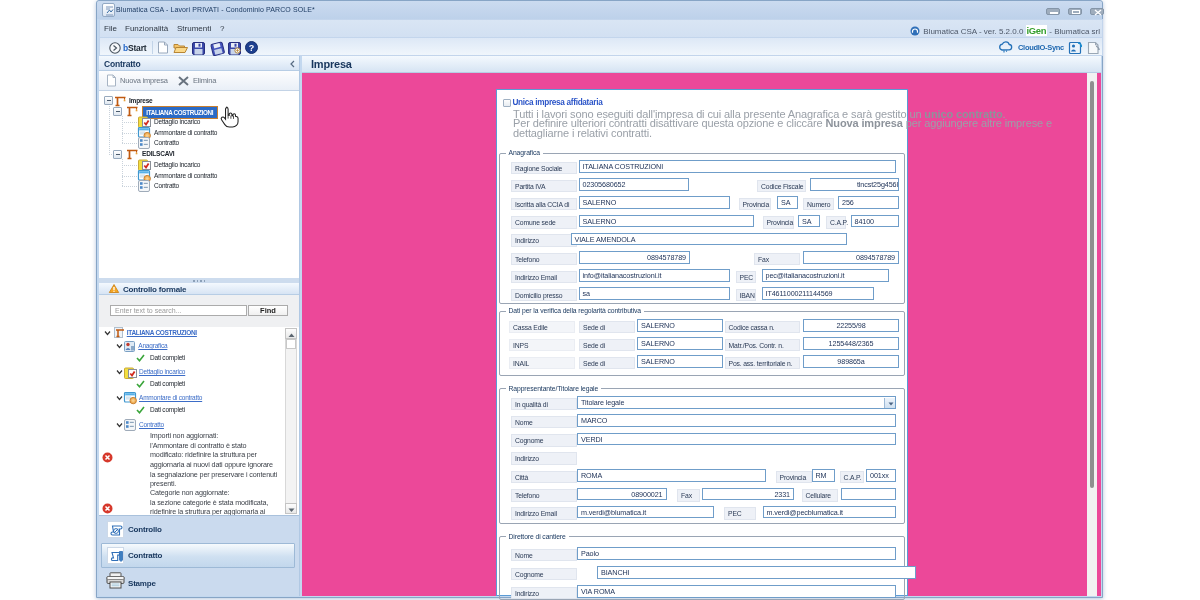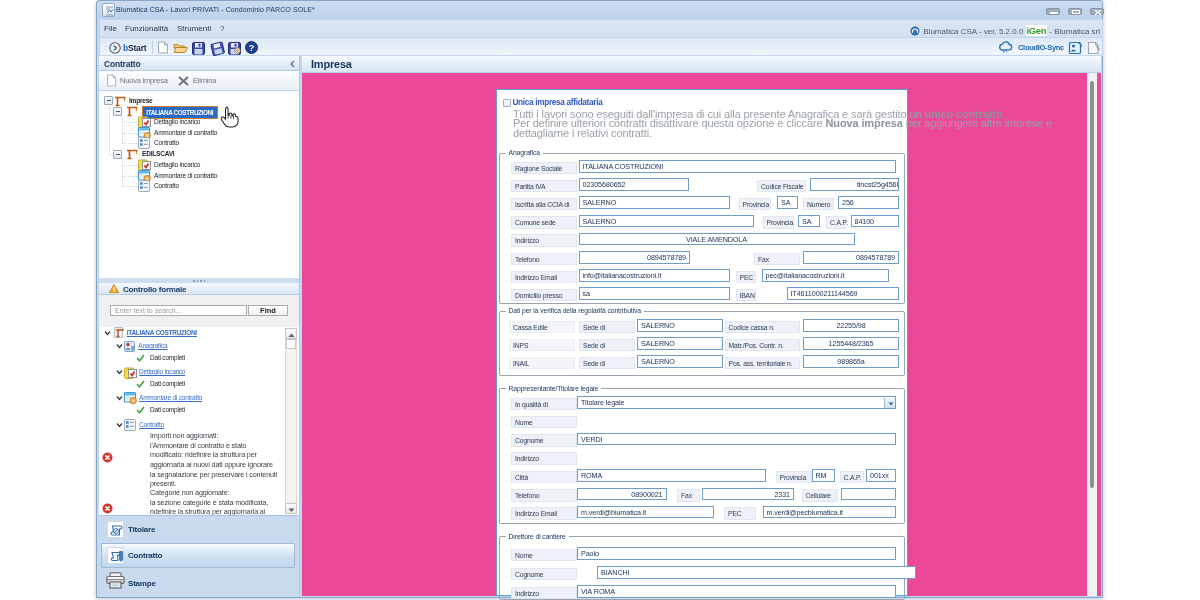--- a/index.html
+++ b/index.html
@@ -340,21 +340,21 @@
       </div>
 <div class="abs" style="left:186.5px;top:283.0px;width:10px;height:10px;background:#fff;border:1px solid #c8c8c8;"></div>
 <div class="abs" style="left:0;top:459.0px;width:200px;height:81px;background:#cadaee;border-top:1px solid #a9c1dc;"></div>
 <div class="abs" style="left:8.0px;top:465.0px;width:17px;height:17px;background:#fff;border:1px solid #cdd9e8;">
         <svg style="left:1.5px;top:1.5px;" width="13" height="13">
           <path d="M2.5 2 h8 a1.5 1.5 0 0 1 0 3 h-1 v6 h-7 a1.5 1.5 0 0 1 0-3 h1 z" fill="none" stroke="#2f6fb8" stroke-width="1.1"></path>
           <circle cx="6" cy="7" r="2.4" fill="none" stroke="#2f6fb8" stroke-width="1"></circle>
           <path d="M4 9 L8.2 4.8" stroke="#2f6fb8" stroke-width="1"></path>
         </svg>
       </div>
-<div class="navtxt" style="left:29.0px;top:469.0px;">Titolare</div>
+<div class="navtxt" style="left:29.0px;top:469.0px;">Controllo</div>
 <div class="abs" style="left:2.0px;top:487.0px;width:194px;height:25px;background:linear-gradient(#f6fafd,#cfe0f1 55%,#c2d7ec);border:1px solid #9db9d6;border-radius:1px;"></div>
 <div class="abs" style="left:8.0px;top:491.0px;width:17px;height:17px;background:#fff;border:1px solid #cdd9e8;">
         <svg style="left:1.5px;top:1.5px;" width="13" height="13">
           <path d="M2 2.5 h6.5 a1.3 1.3 0 0 1 0 2.6 h-0.8 v5.4 h-5 a1.3 1.3 0 0 1 0-2.6 h0.8 z" fill="none" stroke="#2f6fb8" stroke-width="1.1"></path>
           <path d="M9.5 1.5 v8.5 l1.5 1.5 1.5-1.5 v-8.5 z" fill="#3f7fc0" stroke="#2f6fb8" stroke-width="0.8"></path>
         </svg>
       </div>
 <div class="navtxt" style="left:29.0px;top:495.0px;">Contratto</div>
 <svg style="left:7.0px;top:516.0px;" width="19" height="17">
         <rect x="4" y="0.8" width="11" height="5" rx="0.5" fill="#f2f2f2" stroke="#555"></rect>
@@ -391,30 +391,30 @@
 <div class="fin " style="left:82.0px;top:106.4px;width:151.5px;">SALERNO</div>
 <div class="flb" style="left:242.0px;top:107.9px;width:32.5px;">Provincia</div>
 <div class="fin " style="left:280.5px;top:106.4px;width:21.0px;">SA</div>
 <div class="flb" style="left:306.5px;top:107.9px;width:31.0px;">Numero</div>
 <div class="fin " style="left:341.5px;top:106.4px;width:61.0px;">256</div>
 <div class="fin " style="left:82.0px;top:124.6px;width:175.5px;">SALERNO</div>
 <div class="flb" style="left:266.0px;top:126.1px;width:31.5px;">Provincia</div>
 <div class="fin " style="left:301.5px;top:124.6px;width:21.5px;">SA</div>
 <div class="flb" style="left:329.5px;top:126.1px;width:20.0px;">C.A.P.</div>
 <div class="fin " style="left:354.0px;top:124.6px;width:48.5px;">84100</div>
-<div class="fin " style="left:82.0px;top:142.8px;width:276px;text-align:center;">VIALE AMENDOLA</div>
+<div class="fin " style="left:74px;top:142.8px;width:276px;">VIALE AMENDOLA</div>
 <div class="fin ra" style="left:82.0px;top:161.0px;width:111.5px;">0894578789</div>
 <div class="flb" style="left:257.5px;top:162.5px;width:45.5px;">Fax</div>
 <div class="fin ra" style="left:306.0px;top:161.0px;width:96.5px;">0894578789</div>
 <div class="fin " style="left:82.0px;top:179.2px;width:151.5px;">info@italianacostruzioni.it</div>
 <div class="flb" style="left:239.0px;top:180.7px;width:20.0px;">PEC</div>
 <div class="fin " style="left:265.0px;top:179.2px;width:127.5px;">pec@italianacostruzioni.it</div>
 <div class="fin " style="left:82.0px;top:197.4px;width:151.5px;">sa</div>
 <div class="flb" style="left:239.0px;top:198.9px;width:20.0px;">IBAN</div>
-<div class="fin " style="left:265.0px;top:197.4px;width:112px;margin-left:25px;">IT4611000211144569</div>
+<div class="fin " style="left:265.0px;top:197.4px;width:112px;">IT4611000211144569</div>
 <div class="fs" style="left:2.0px;top:220.8px;width:406.0px;height:65.7px;">
           <span>Dati per la verifica della regolarità contributiva</span>
         </div>
 <div class="flb" style="left:12.5px;top:230.5px;width:66.0px;background:#f3f5f9;border-color:#eaedf3;">Cassa Edile</div>
 <div class="flb" style="left:82.5px;top:230.5px;width:56.0px;">Sede di</div>
 <div class="fin " style="left:140.5px;top:229.0px;width:85.5px;">SALERNO</div>
 <div class="flb" style="left:228.0px;top:230.5px;width:75.0px;">Codice cassa n.</div>
 <div class="fin ctr" style="left:306.5px;top:229.0px;width:96.0px;">22255/98</div>
 <div class="flb" style="left:12.5px;top:248.7px;width:66.0px;background:#f3f5f9;border-color:#eaedf3;">INPS</div>
 <div class="flb" style="left:82.5px;top:248.7px;width:56.0px;">Sede di</div>
@@ -429,20 +429,21 @@
 <div class="fs" style="left:2.0px;top:298.2px;width:406.0px;height:136.3px;">
           <span>Rappresentante/Titolare legale</span>
         </div>
 <div class="flb" style="left:14.5px;top:307.5px;width:65.5px;">In qualità di</div>
 <div class="fin" style="left:80.5px;top:306.0px;width:319.0px;">Titolare legale<div class="abs" style="right:0.5px;top:0.5px;width:11px;height:10.5px;background:linear-gradient(#eef4fb,#cfe0f0);border-left:1px solid #9db9d6;">
             <svg style="left:3px;top:4px;" width="6" height="4">
               <path d="M0.5 0.5 L5.5 0.5 L3 3.5 z" fill="#4a6584"></path>
             </svg>
           </div></div>
 <div class="flb" style="left:14.5px;top:325.8px;width:65.5px;">Nome</div>
+<div class="fin " style="left:80.5px;top:324.3px;width:319.0px;">MARCO</div>
 <div class="flb" style="left:14.5px;top:344.1px;width:65.5px;">Cognome</div>
 <div class="fin " style="left:80.5px;top:342.6px;width:319.0px;">VERDI</div>
 <div class="flb" style="left:14.5px;top:362.4px;width:65.5px;">Indirizzo</div>
 <div class="flb" style="left:14.5px;top:380.7px;width:65.5px;">Città</div>
 <div class="fin " style="left:80.5px;top:379.2px;width:189.0px;">ROMA</div>
 <div class="flb" style="left:279.0px;top:380.7px;width:36.5px;">Provincia</div>
 <div class="fin " style="left:315.0px;top:379.2px;width:23.0px;">RM</div>
 <div class="flb" style="left:343.0px;top:380.7px;width:24.5px;">C.A.P.</div>
 <div class="fin " style="left:369.5px;top:379.2px;width:30.0px;">001xx</div>
 <div class="flb" style="left:14.5px;top:399.0px;width:65.5px;">Telefono</div>

